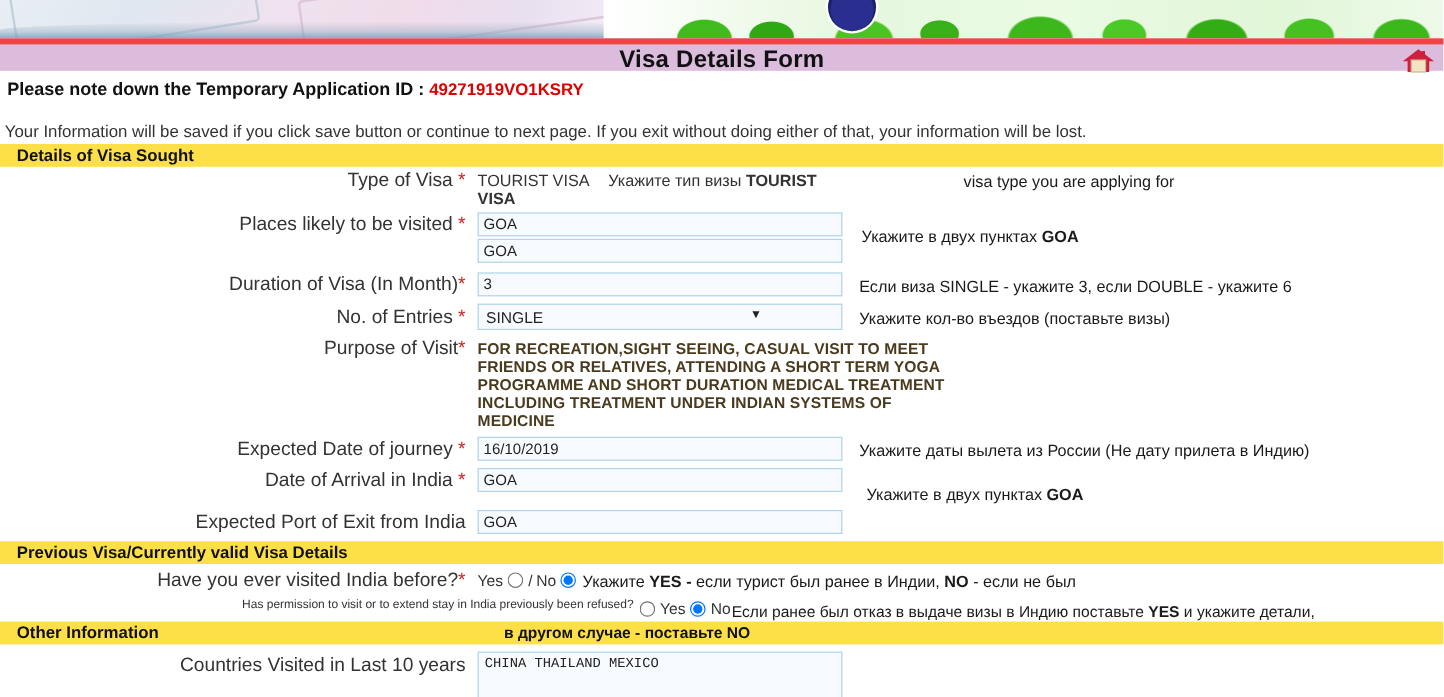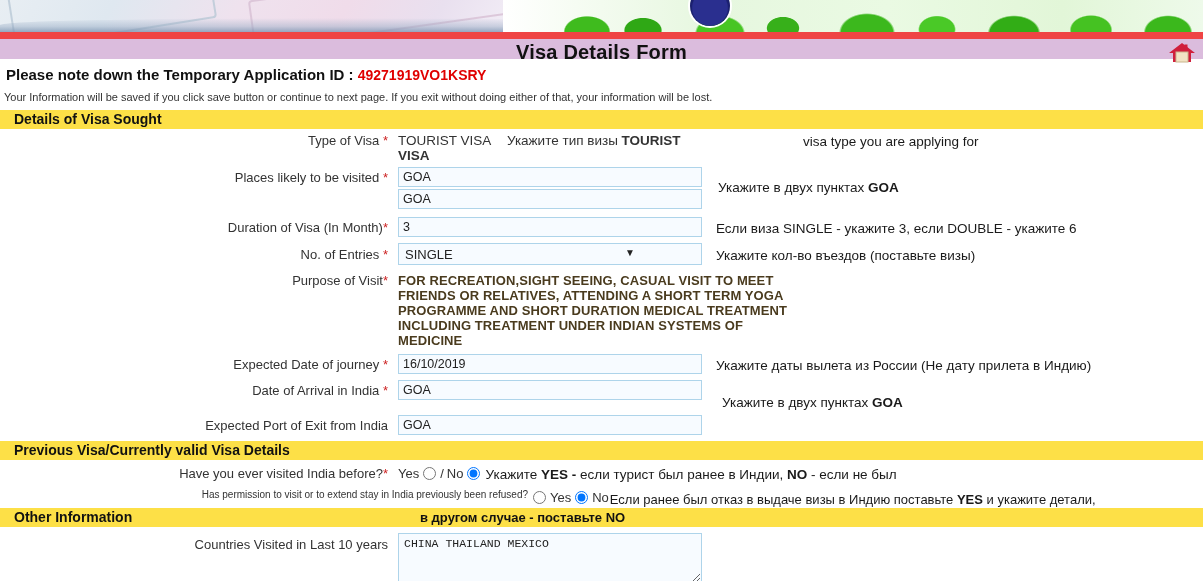--- a/index.html
+++ b/index.html
@@ -75,21 +75,21 @@
     border-radius: 50%;
     background: radial-gradient(circle at 50% 55%, #2a2f8f 0 58%, #1b2070 62%, #14185a 100%);
     box-shadow: 0 0 0 2px #ffffff;
   }
 
   
   .title-bar {
     position: relative;
     width: 1203px; height: 27px;
     background: #dbbcdd;
-    border-top: 7px solid #ef4444;
+    border-top: 5px solid #ef4444;
   }
   .title-bar .form-title {
     position: absolute; left: 0; right: 0; top: 1px;
     text-align: center;
     font-size: 20px;
     font-weight: bold;
     color: #111111;
     letter-spacing: .2px;
     line-height: 25px;
   }
@@ -107,23 +107,24 @@
     color: #111111;
     height: 26px;
   }
   .notice .app-id {
     color: #e00000;
     font-size: 14px;
     font-weight: bold;
   }
   .subnotice {
     padding: 6px 0 6px 4px;
-    font-size: 11px;
+    font-size: 14px;
     color: #333333;
     height: 25px;
+    margin-top: 10px;
   }
 
   
   .section-head {
     background: #fde047;
     height: 19px;
     line-height: 19px;
     padding-left: 14px;
     font-size: 14px;
     font-weight: bold;
@@ -144,21 +145,21 @@
   .row {
     display: flex;
     align-items: flex-start;
     width: 1203px;
   }
   .lbl {
     width: 398px;
     min-width: 398px;
     text-align: right;
     padding-right: 10px;
-    font-size: 13px;
+    font-size: 16px;
     color: #333333;
     line-height: 16px;
   }
   .req { color: #cc2222; }
   .fld {
     width: 310px;
     min-width: 310px;
   }
   .hint {
     flex: 1;

